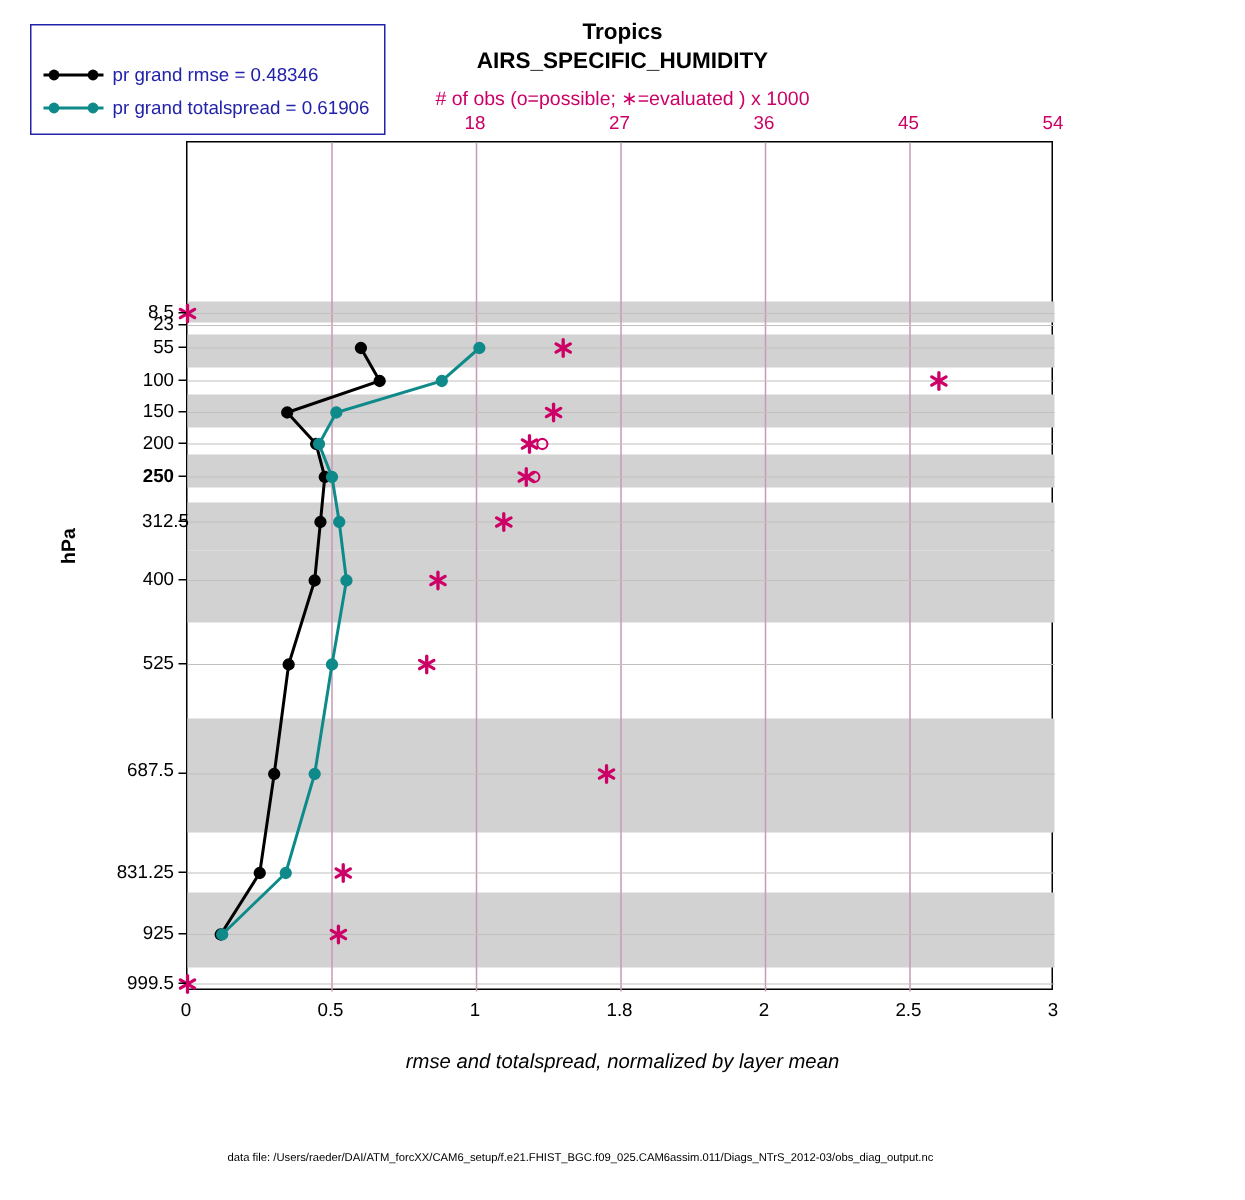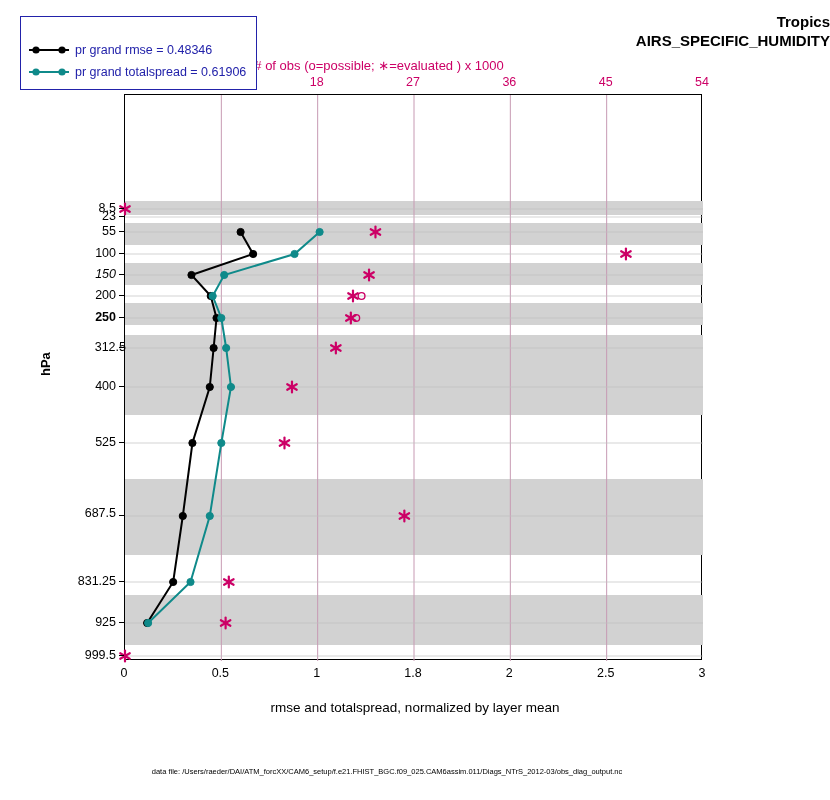--- a/index.html
+++ b/index.html
@@ -19,40 +19,41 @@
     width: 830px;
     height: 800px;
   }
 
   
   .title-block {
     position: absolute;
     left: 0;
     top: 12px;
     width: 830px;
-    text-align: right;
+    text-align: center;
   }
   .title-main {
     font-size: 15px;
     font-weight: bold;
     line-height: 19px;
   }
   .title-sub {
     font-size: 15px;
     font-weight: bold;
     line-height: 19px;
   }
   .top-axis-label {
     position: absolute;
     left: 0;
     top: 58px;
     width: 758px;
     text-align: center;
     font-size: 13px;
     color: #cc0066;
+    padding-left: 36px;
   }
 
   
   #plot {
     position: absolute;
     left: 124px;
     top: 94px;
     width: 578px;
     height: 566px;
     border: 1px solid #000;
@@ -103,20 +104,21 @@
     transform-origin: left top;
     white-space: nowrap;
   }
   .xlabel {
     position: absolute;
     left: 0;
     top: 700px;
     width: 830px;
     text-align: center;
     font-size: 13.5px;
+    font-style: italic;
   }
   .daterange {
     position: absolute;
     left: 0;
     top: 719px;
     width: 830px;
     text-align: center;
     font-size: 14px;
   }
   .datafile {
@@ -309,21 +311,21 @@
       <div class="tick tick-bottom" style="left: 413px; top: 666px;">1.8</div>
       <div class="tick tick-bottom" style="left: 509.333px; top: 666px;">2</div>
       <div class="tick tick-bottom" style="left: 605.667px; top: 666px;">2.5</div>
       <div class="tick tick-bottom" style="left: 702px; top: 666px;">3</div>
       <div class="tick tick-left" style="left: 46px; width: 70px; top: 216px;">23</div>
       <div class="tickmark" style="left: 119px; top: 216px; width: 5px; height: 1px;"></div>
       <div class="tick tick-left" style="left: 46px; width: 70px; top: 231px;">55</div>
       <div class="tickmark" style="left: 119px; top: 231px; width: 5px; height: 1px;"></div>
       <div class="tick tick-left" style="left: 46px; width: 70px; top: 253px;">100</div>
       <div class="tickmark" style="left: 119px; top: 253px; width: 5px; height: 1px;"></div>
-      <div class="tick tick-left" style="left: 46px; width: 70px; top: 274px; font-style: italic;">150</div>
+      <div class="tick tick-left" style="left: 46px; width: 70px; top: 274px;">150</div>
       <div class="tickmark" style="left: 119px; top: 274px; width: 5px; height: 1px;"></div>
       <div class="tick tick-left" style="left: 46px; width: 70px; top: 295px;">200</div>
       <div class="tickmark" style="left: 119px; top: 295px; width: 5px; height: 1px;"></div>
       <div class="tick tick-left" style="left: 46px; width: 70px; top: 317px; font-weight: bold;">250</div>
       <div class="tickmark" style="left: 119px; top: 317px; width: 5px; height: 1px;"></div>
       <div class="tick tick-left" style="left: 46px; width: 70px; top: 386px;">400</div>
       <div class="tickmark" style="left: 119px; top: 386px; width: 5px; height: 1px;"></div>
       <div class="tick tick-left" style="left: 46px; width: 70px; top: 442px;">525</div>
       <div class="tickmark" style="left: 119px; top: 442px; width: 5px; height: 1px;"></div>
       <div class="tick tick-left" style="left: 46px; width: 70px; top: 622px;">925</div>

